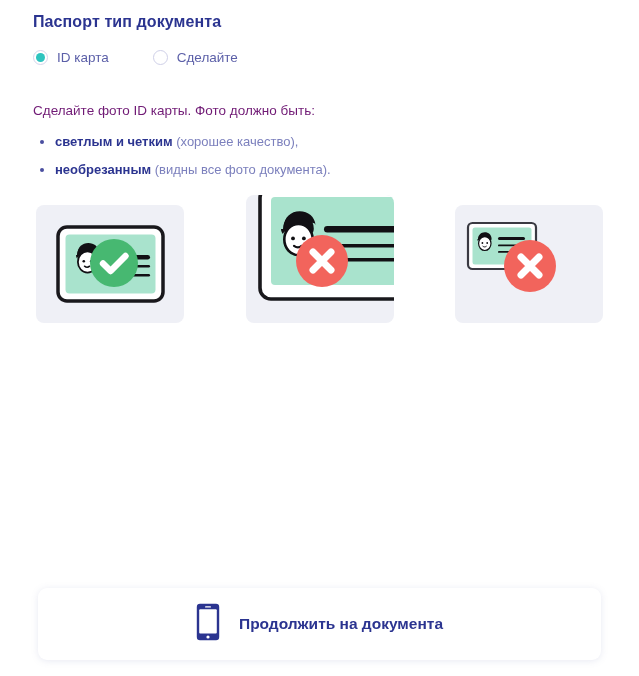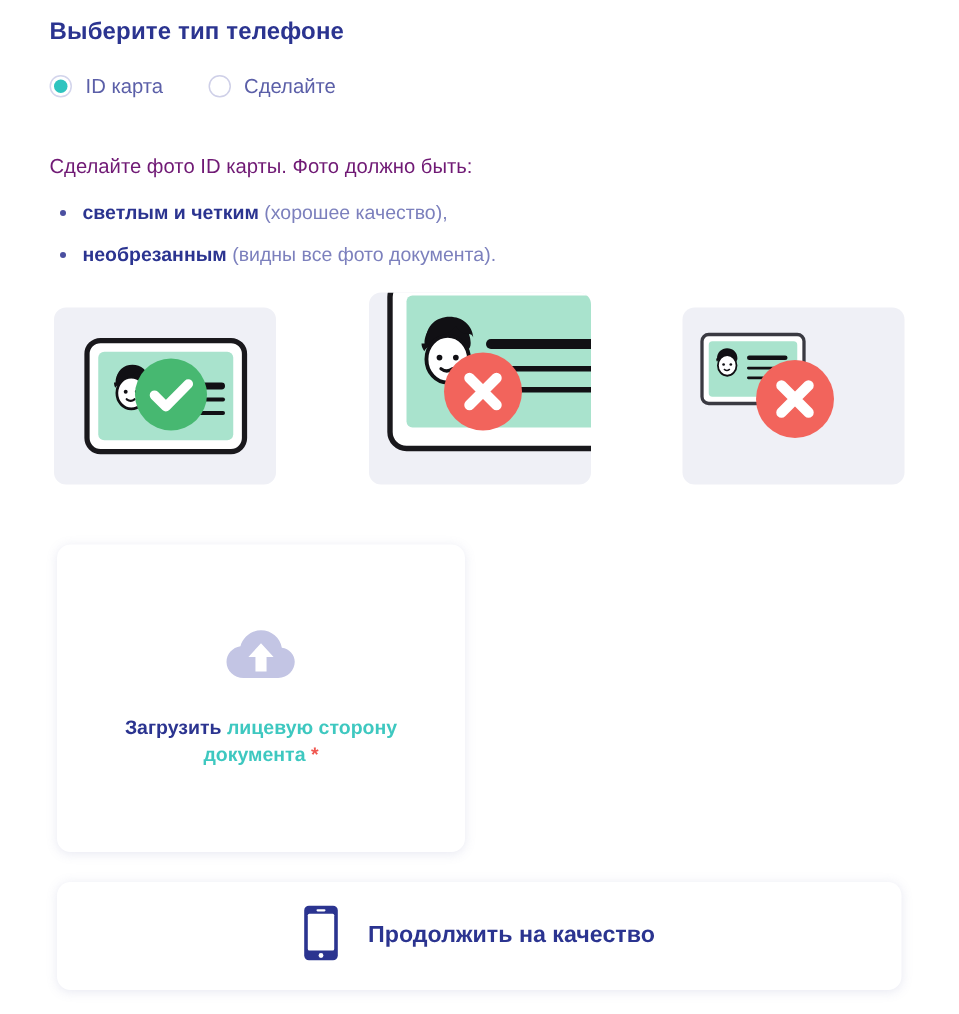--- a/index.html
+++ b/index.html
@@ -34,21 +34,21 @@
     letter-spacing: 0.1px;
   }
 
   
   .radio-row {
     position: absolute;
     left: 33px;
     top: 50px;
     display: flex;
     align-items: center;
-    gap: 30px;
+    gap: 44px;
   }
   .radio-opt {
     display: flex;
     align-items: center;
     gap: 9px;
     cursor: pointer;
   }
   .radio-mark {
     width: 15px;
     height: 15px;
@@ -195,21 +195,21 @@
     font-size: 15.5px;
     font-weight: bold;
     color: #2b3490;
   }
 </style>
 </head>
 <body>
 
 <div class="page">
 
-  <div class="title">Выберите тип телефоне</div>
+  <div class="title">Паспорт тип документа</div>
 
   <div class="radio-row">
     <div class="radio-opt checked">
       <span class="radio-mark"></span>
       <span class="radio-label">ID карта</span>
     </div>
     <div class="radio-opt">
       <span class="radio-mark"></span>
       <span class="radio-label">Сделайте</span>
     </div>
@@ -287,38 +287,29 @@
         <rect x="43" y="46" width="27" height="1.8" rx="0.9" fill="#111014"></rect>
         <circle cx="75" cy="61" r="26" fill="#f2645c"></circle>
         <path d="M66 52l18 18M84 52l-18 18" stroke="#ffffff" stroke-width="7" stroke-linecap="round"></path>
       </svg>
     </div>
 
   </div>
 
   <div class="uploads">
 
-    <div class="upload-card">
-      <span class="cloud-ico">
-        <svg width="48" height="36" viewBox="0 0 48 36">
-          <path d="M12.4 33C6.1 33 1 28.2 1 22.3c0-5.3 4-9.7 9.3-10.5C11.8 5.7 17.4 1.2 24 1.2c7 0 12.8 5 13.9 11.6 4.9.6 8.6 4.6 8.6 9.4 0 5.4-4.6 10.8-11 10.8H12.4z" fill="#c3c5e4"></path>
-          <path d="M24 9.8l8.4 9.2h-4.7v9.6h-7.4V19h-4.7L24 9.8z" fill="#ffffff"></path>
-        </svg>
-      </span>
-      <div class="upload-text"><span>Загрузить </span><span class="accent">лицевую сторону документа</span> <span class="req">*</span></div>
-    </div>
 
 
   </div>
 
   <div class="phone-bar">
     <span>
       <svg width="24" height="38" viewBox="0 0 24 38">
         <rect x="0.8" y="0.8" width="22.4" height="36.4" rx="3.2" fill="#2b3490"></rect>
         <rect x="3.2" y="6.2" width="17.6" height="24.4" rx="1" fill="#ffffff"></rect>
         <rect x="9" y="3.2" width="6" height="1.4" rx="0.7" fill="#ffffff"></rect>
         <circle cx="12" cy="34" r="1.6" fill="#ffffff"></circle>
       </svg>
     </span>
-    <span class="phone-label">Продолжить на качество</span>
+    <span class="phone-label">Продолжить на документа</span>
   </div>
 
 </div>
 
 </body></html>

